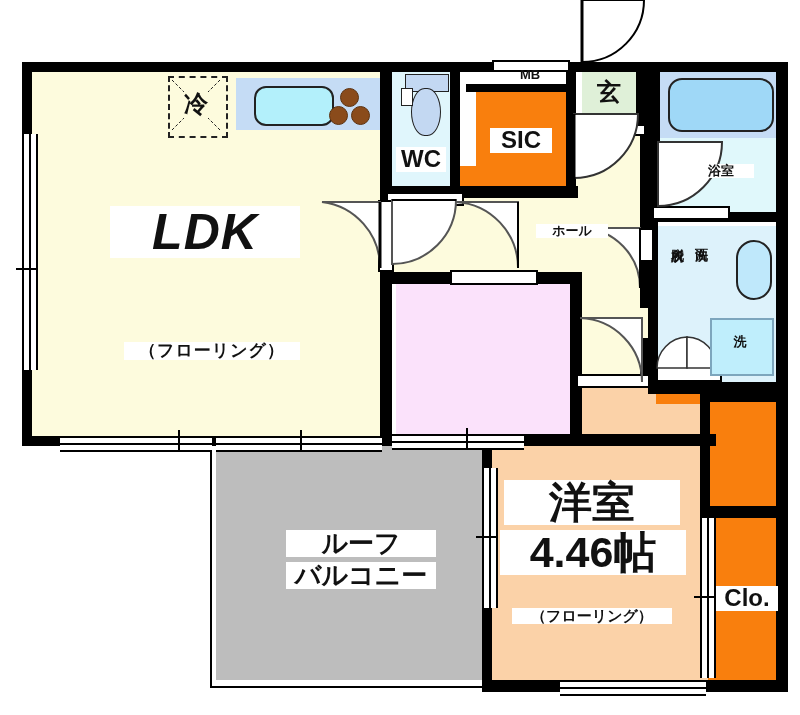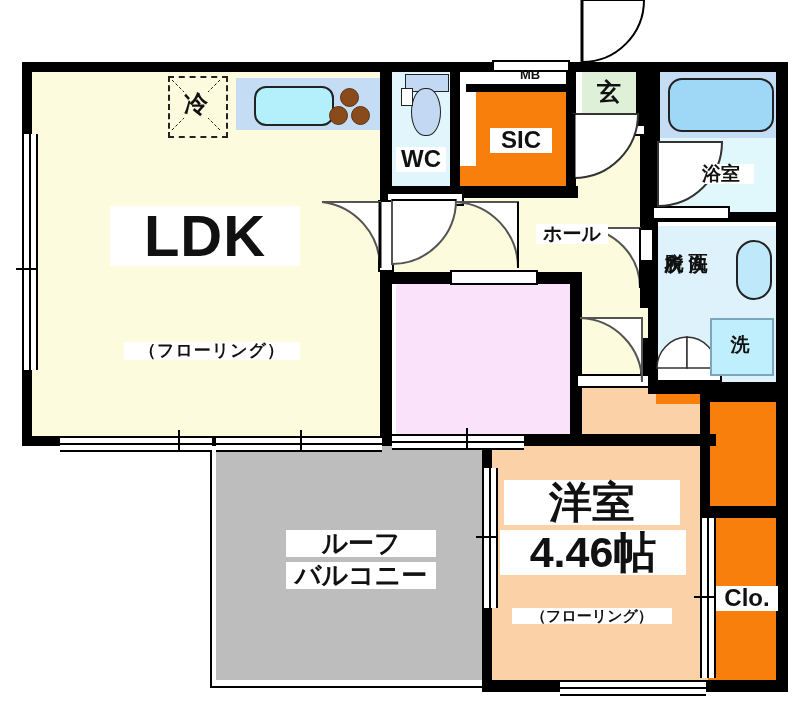--- a/index.html
+++ b/index.html
@@ -32,26 +32,26 @@
   
   .lab{
     position:absolute;
     color:#111;
     text-align:center;
     line-height:1.04;
     white-space:nowrap;
     font-weight:bold;
   }
   .lab-box{background:#ffffff;}
-  .lab-ldk{font-size:58px;letter-spacing:1px;}
+  .lab-ldk{font-size:50px;letter-spacing:1px;font-style:italic;}
   .lab-ldk2{font-size:54px;letter-spacing:0px;}
   .lab-sub{font-size:17px;font-weight:bold;letter-spacing:1px;}
   .lab-room{font-size:43px;}
   .lab-md{font-size:24px;font-weight:bold;}
-  .lab-sm{font-size:19px;font-weight:bold;}
+  .lab-sm{font-size:13px;font-weight:bold;}
   .lab-xs{font-size:15px;font-weight:bold;}
   .lab-tiny{font-size:13px;font-weight:bold;}
   .lab-vert{
     writing-mode:vertical-rl;
     text-orientation:upright;
     line-height:1.0;
   }
   
   .sink{
     position:absolute;background:#b3f0fb;border:2px solid #222;border-radius:12px;

